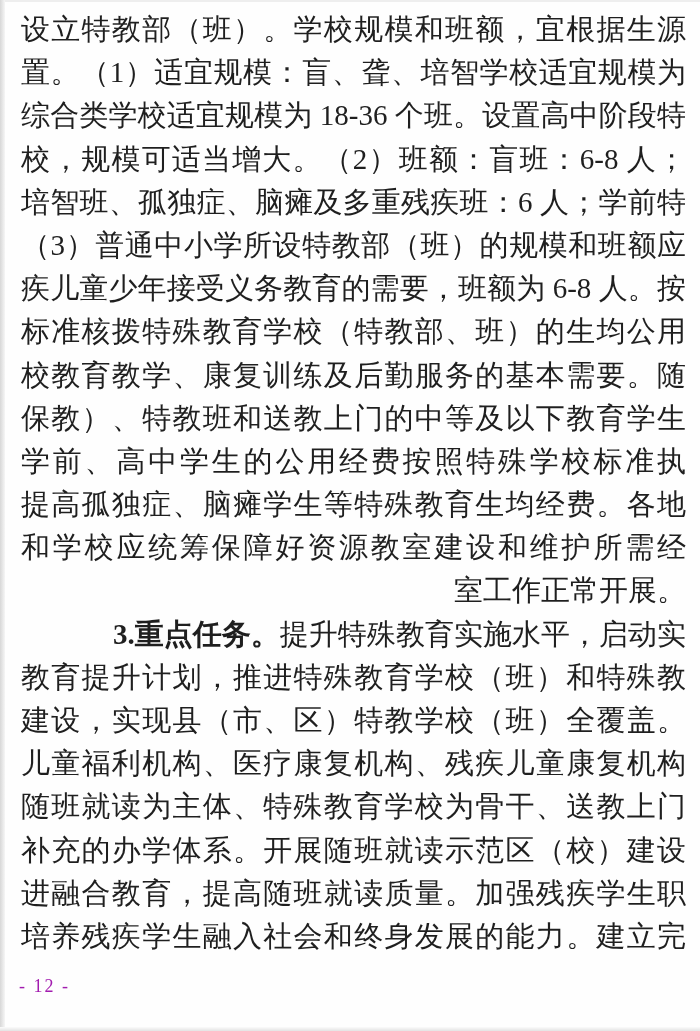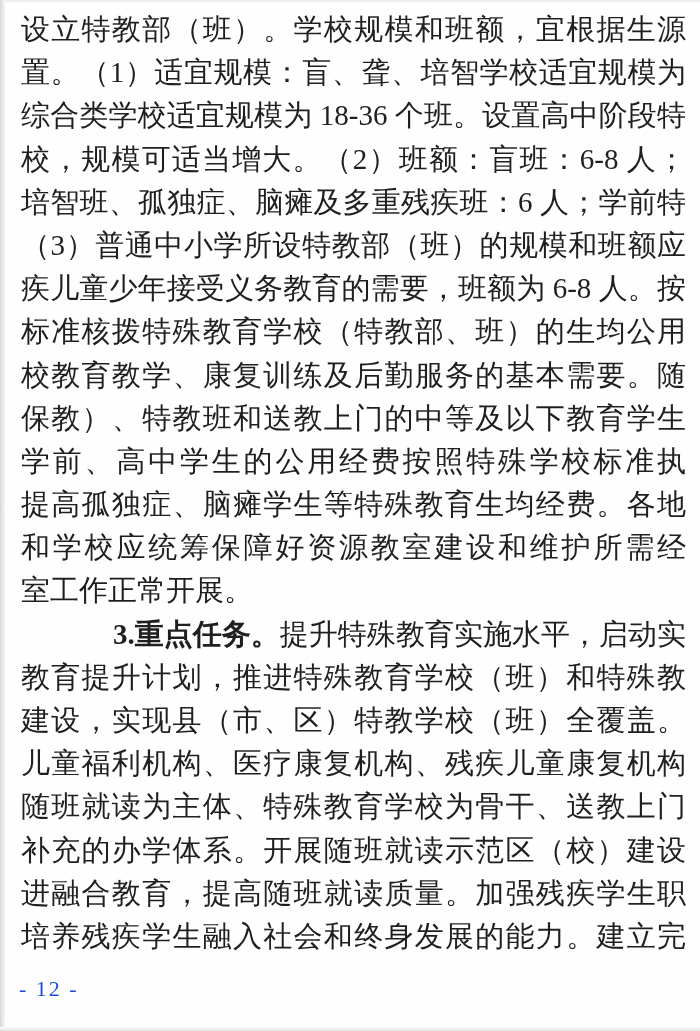--- a/index.html
+++ b/index.html
@@ -47,35 +47,35 @@
   .line {
     height: 43.2px;
     overflow: hidden;
   }
   .line.just {
     text-align: justify;
     text-align-last: justify;
     text-justify: inter-character;
   }
   .line.left {
-    text-align: left;
+    text-align: right;
   }
   .line.indent {
     text-indent: 44px;
   }
   .line b {
     font-weight: 700;
     margin-left: 48px;
   }
   .footer {
     position: absolute;
     left: 19px;
     top: 976px;
-    font-size: 22px;
-    color: #1d4ed8;
+    font-size: 18px;
+    color: #a21caf;
     letter-spacing: 2px;
   }
 </style>
 </head>
 <body>
 
 <div class="page">
   <div class="edge-top"></div>
   <div class="edge-left"></div>
   <div class="edge-bottom"></div>

